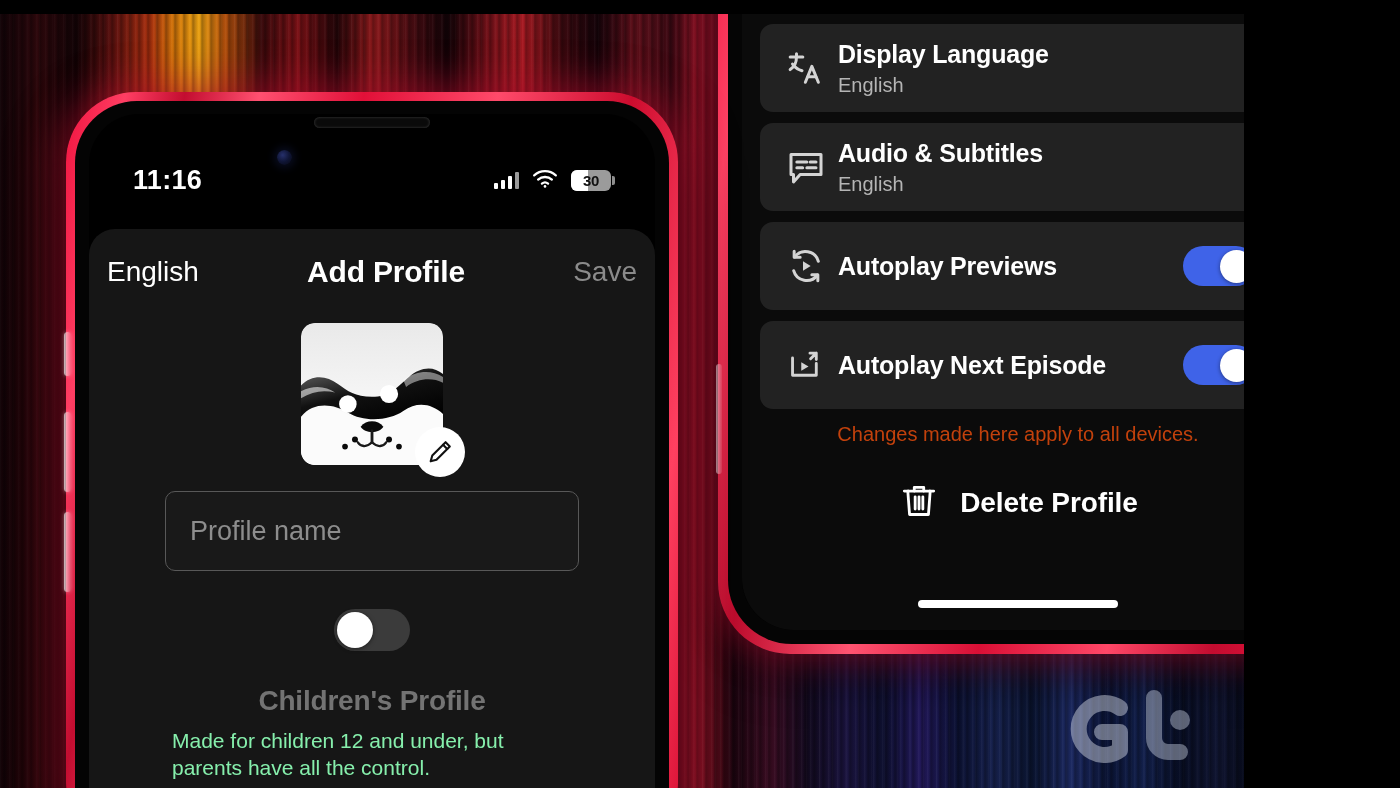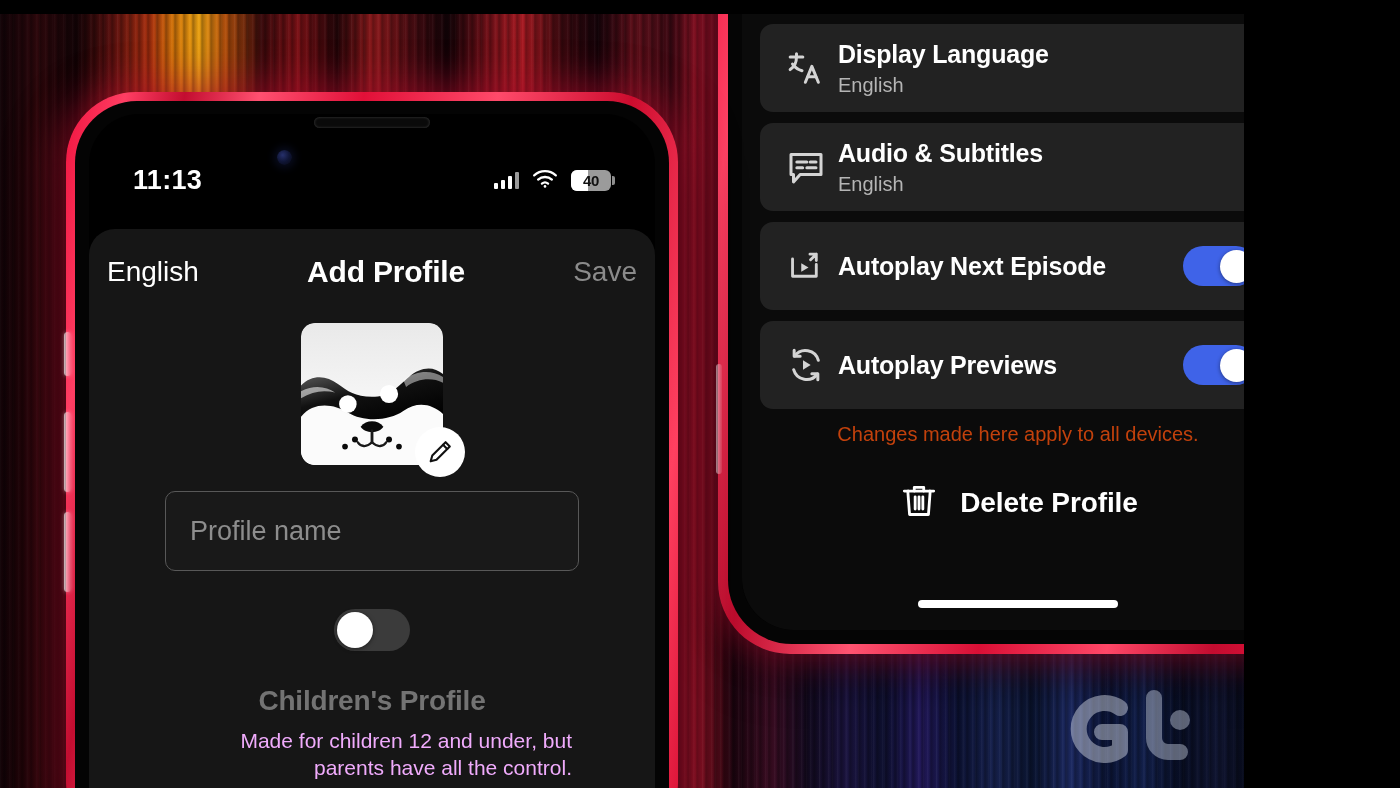--- a/index.html
+++ b/index.html
@@ -110,21 +110,21 @@
     background:#191919;display:flex;align-items:center;padding:0 24px;box-sizing:border-box;}
   .name-field .ph{color:#8d8d8d;font-size:27px;}
 
   
   .kid-toggle{margin:38px auto 0;width:76px;height:42px;border-radius:21px;background:#3b3b3b;
     position:relative;}
   .kid-toggle .knob{position:absolute;left:3px;top:3px;width:36px;height:36px;border-radius:50%;
     background:#fff;box-shadow:0 1px 4px rgba(0,0,0,.5);}
 
   .kid-title{text-align:center;color:#737373;font-size:28px;font-weight:700;margin-top:34px;letter-spacing:-.2px;}
-  .kid-sub{text-align:right;color:#f0abfc;font-size:21px;line-height:1.30;margin:10px auto 0;width:400px;}
+  .kid-sub{text-align:left;color:#86efac;font-size:21px;line-height:1.30;margin:10px auto 0;width:400px;}
 
   
   .rs-body{position:absolute;left:0;right:0;top:0;bottom:0;background:#0b0b0b;padding:0 18px;
     box-sizing:border-box;}
   .rs-inner{position:absolute;left:18px;right:18px;top:236px;}
   .card{background:#222222;border-radius:13px;margin-bottom:11px;display:flex;align-items:center;
     padding:0 20px;box-sizing:border-box;min-height:88px;}
   .card .ico{width:52px;flex:0 0 52px;display:flex;align-items:center;justify-content:center;color:#d4d4d4;}
   .card .txt{flex:1;padding-left:6px;}
   .card .t1{color:#fff;font-size:25px;font-weight:700;letter-spacing:-.2px;line-height:1.15;}
@@ -187,45 +187,45 @@
             </div>
             <div class="txt">
               <div class="t1">Audio &amp; Subtitles</div>
               <div class="t2">English</div>
             </div>
             <div class="chev">›</div>
           </div>
 
           <div class="card">
             <div class="ico">
-              <svg width="38" height="38" viewBox="0 0 24 24" fill="none" stroke="#d4d4d4" stroke-width="1.8" stroke-linecap="round" stroke-linejoin="round">
-                <path d="M3.5 7.5v11h15V11"></path>
-                <path d="M18.5 8.5V4.5M18.5 4.5h-4M18.5 4.5l-3.6 3.6"></path>
-                <path d="M9 10.3l4.6 2.7L9 15.7z" fill="#d4d4d4" stroke="none"></path>
-              </svg>
-            </div>
-            <div class="txt">
-              <div class="t1">Autoplay Next Episode</div>
-            </div>
-            <div class="sw on">
-              <div class="k"></div>
-            </div>
-          </div>
-
-          <div class="card">
-            <div class="ico">
               <svg width="40" height="40" viewBox="0 0 24 24" fill="none" stroke="#d4d4d4" stroke-width="1.8" stroke-linecap="round" stroke-linejoin="round">
                 <path d="M19.4 9.2A8 8 0 0 0 5.2 6.6"></path>
                 <path d="M4.6 14.8A8 8 0 0 0 18.8 17.4"></path>
                 <path d="M4.9 3.1v3.6h3.6M19.1 20.9v-3.6h-3.6"></path>
                 <path d="M10.2 9.1l4.6 2.9-4.6 2.9z" fill="#d4d4d4" stroke="none"></path>
               </svg>
             </div>
             <div class="txt">
               <div class="t1">Autoplay Previews</div>
+            </div>
+            <div class="sw on">
+              <div class="k"></div>
+            </div>
+          </div>
+
+          <div class="card">
+            <div class="ico">
+              <svg width="38" height="38" viewBox="0 0 24 24" fill="none" stroke="#d4d4d4" stroke-width="1.8" stroke-linecap="round" stroke-linejoin="round">
+                <path d="M3.5 7.5v11h15V11"></path>
+                <path d="M18.5 8.5V4.5M18.5 4.5h-4M18.5 4.5l-3.6 3.6"></path>
+                <path d="M9 10.3l4.6 2.7L9 15.7z" fill="#d4d4d4" stroke="none"></path>
+              </svg>
+            </div>
+            <div class="txt">
+              <div class="t1">Autoplay Next Episode</div>
             </div>
             <div class="sw on">
               <div class="k"></div>
             </div>
           </div>
 
           <div class="rs-note">Changes made here apply to all devices.</div>
 
           <div class="rs-delete">
             <span>
@@ -249,39 +249,39 @@
     <div class="btn-rail btn-silent"></div>
     <div class="btn-rail btn-volup"></div>
     <div class="btn-rail btn-voldn"></div>
     <div class="bezel"></div>
     <div class="screen">
 
       <div class="earpiece"></div>
       <div class="front-cam"></div>
 
       <div class="statusbar">
-        <div class="sb-time">11:13</div>
+        <div class="sb-time">11:16</div>
         <div class="sb-right">
           <div class="sig">
               <i></i>
               <i></i>
               <i></i>
               <i></i>
             </div>
           <span>
             <svg width="26" height="20" viewBox="0 0 26 20" fill="none" stroke="#fff" stroke-width="2.3" stroke-linecap="round">
               <path d="M2.2 7.4a16 16 0 0 1 21.6 0"></path>
               <path d="M6.1 11.6a10.4 10.4 0 0 1 13.8 0"></path>
               <path d="M9.9 15.6a5 5 0 0 1 6.2 0"></path>
               <circle cx="13" cy="18.4" r="1.3" fill="#fff" stroke="none"></circle>
             </svg>
           </span>
           <span class="batt">
             <span class="fill"></span>
-            <span class="num">40</span>
+            <span class="num">30</span>
             <span class="nub"></span>
           </span>
         </div>
       </div>
 
       <div class="sheet">
 
         <div class="sheet-nav">
           <div class="nav-cancel">English</div>
           <div class="nav-title">Add Profile</div>

